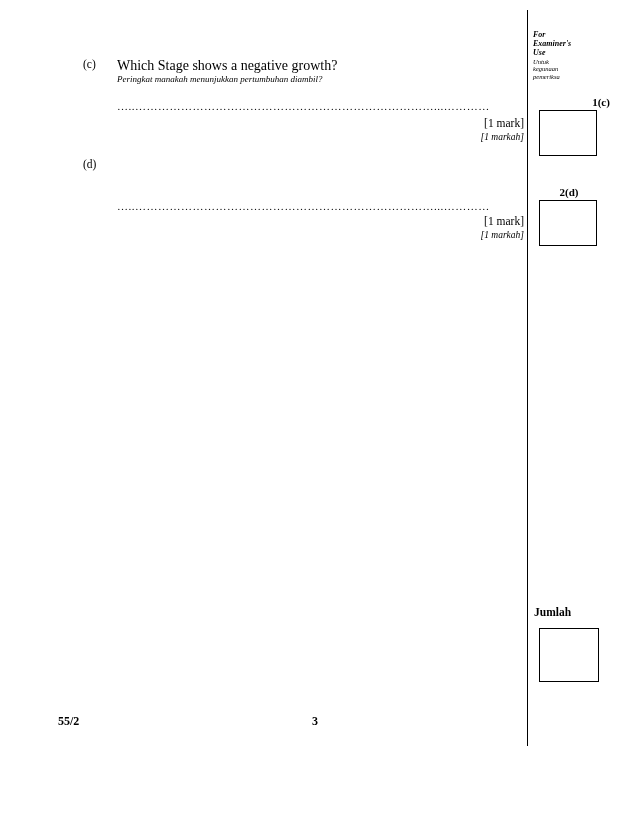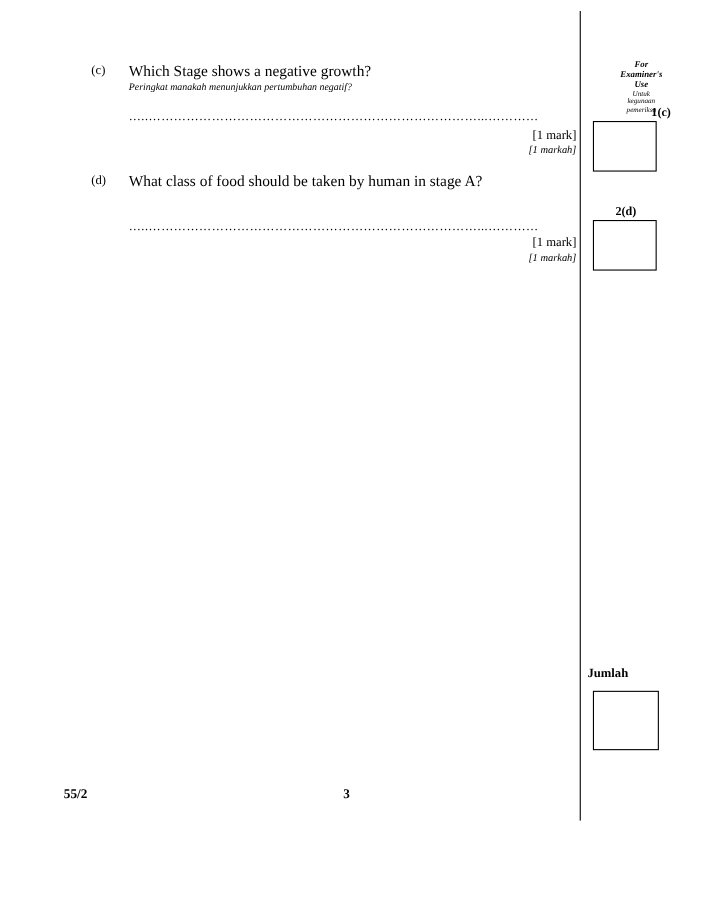--- a/index.html
+++ b/index.html
@@ -28,23 +28,22 @@
     height: 736px;
     background: #000000;
   }
 
   
   .examiner-head {
     position: absolute;
     left: 533px;
     top: 30px;
     width: 100px;
-    text-align: center;
+    text-align: left;
     line-height: 1.15;
-    margin-top: 24px;
   }
   .examiner-head .l1 {
     font-size: 8px;
     font-weight: bold;
     font-style: italic;
   }
   .examiner-head .l2 {
     font-size: 8px;
     font-weight: bold;
     font-style: italic;
@@ -175,27 +174,26 @@
   <div class="mark-box" id="box-1c"></div>
 
   <div class="mark-label" id="label-1d">2(d)</div>
   <div class="mark-box" id="box-1d"></div>
 
   <div id="label-jumlah">Jumlah</div>
   <div class="mark-box" id="box-jumlah"></div>
 
   <div class="qlabel" id="qc-label">(c)</div>
   <div class="qtext-en" id="qc-en">Which Stage shows a negative growth?</div>
-  <div class="qtext-ms" id="qc-ms">Peringkat manakah menunjukkan pertumbuhan negatif?</div>
+  <div class="qtext-ms" id="qc-ms">Peringkat manakah menunjukkan pertumbuhan diambil?</div>
   <div class="dotline" id="qc-dots">…..……………………………………………………………………...…………</div>
   <div class="mark-en" id="qc-mark-en">[1 mark]</div>
   <div class="mark-ms" id="qc-mark-ms">[1 markah]</div>
 
   <div class="qlabel" id="qd-label">(d)</div>
-  <div class="qtext-en" id="qd-en">What class of food should be taken by human in stage A?</div>
   <div class="dotline" id="qd-dots">…..……………………………………………………………………...…………</div>
   <div class="mark-en" id="qd-mark-en">[1 mark]</div>
   <div class="mark-ms" id="qd-mark-ms">[1 markah]</div>
 
   <div id="footer-code">55/2</div>
   <div id="footer-page">3</div>
 
 </div>
 
 </body></html>

